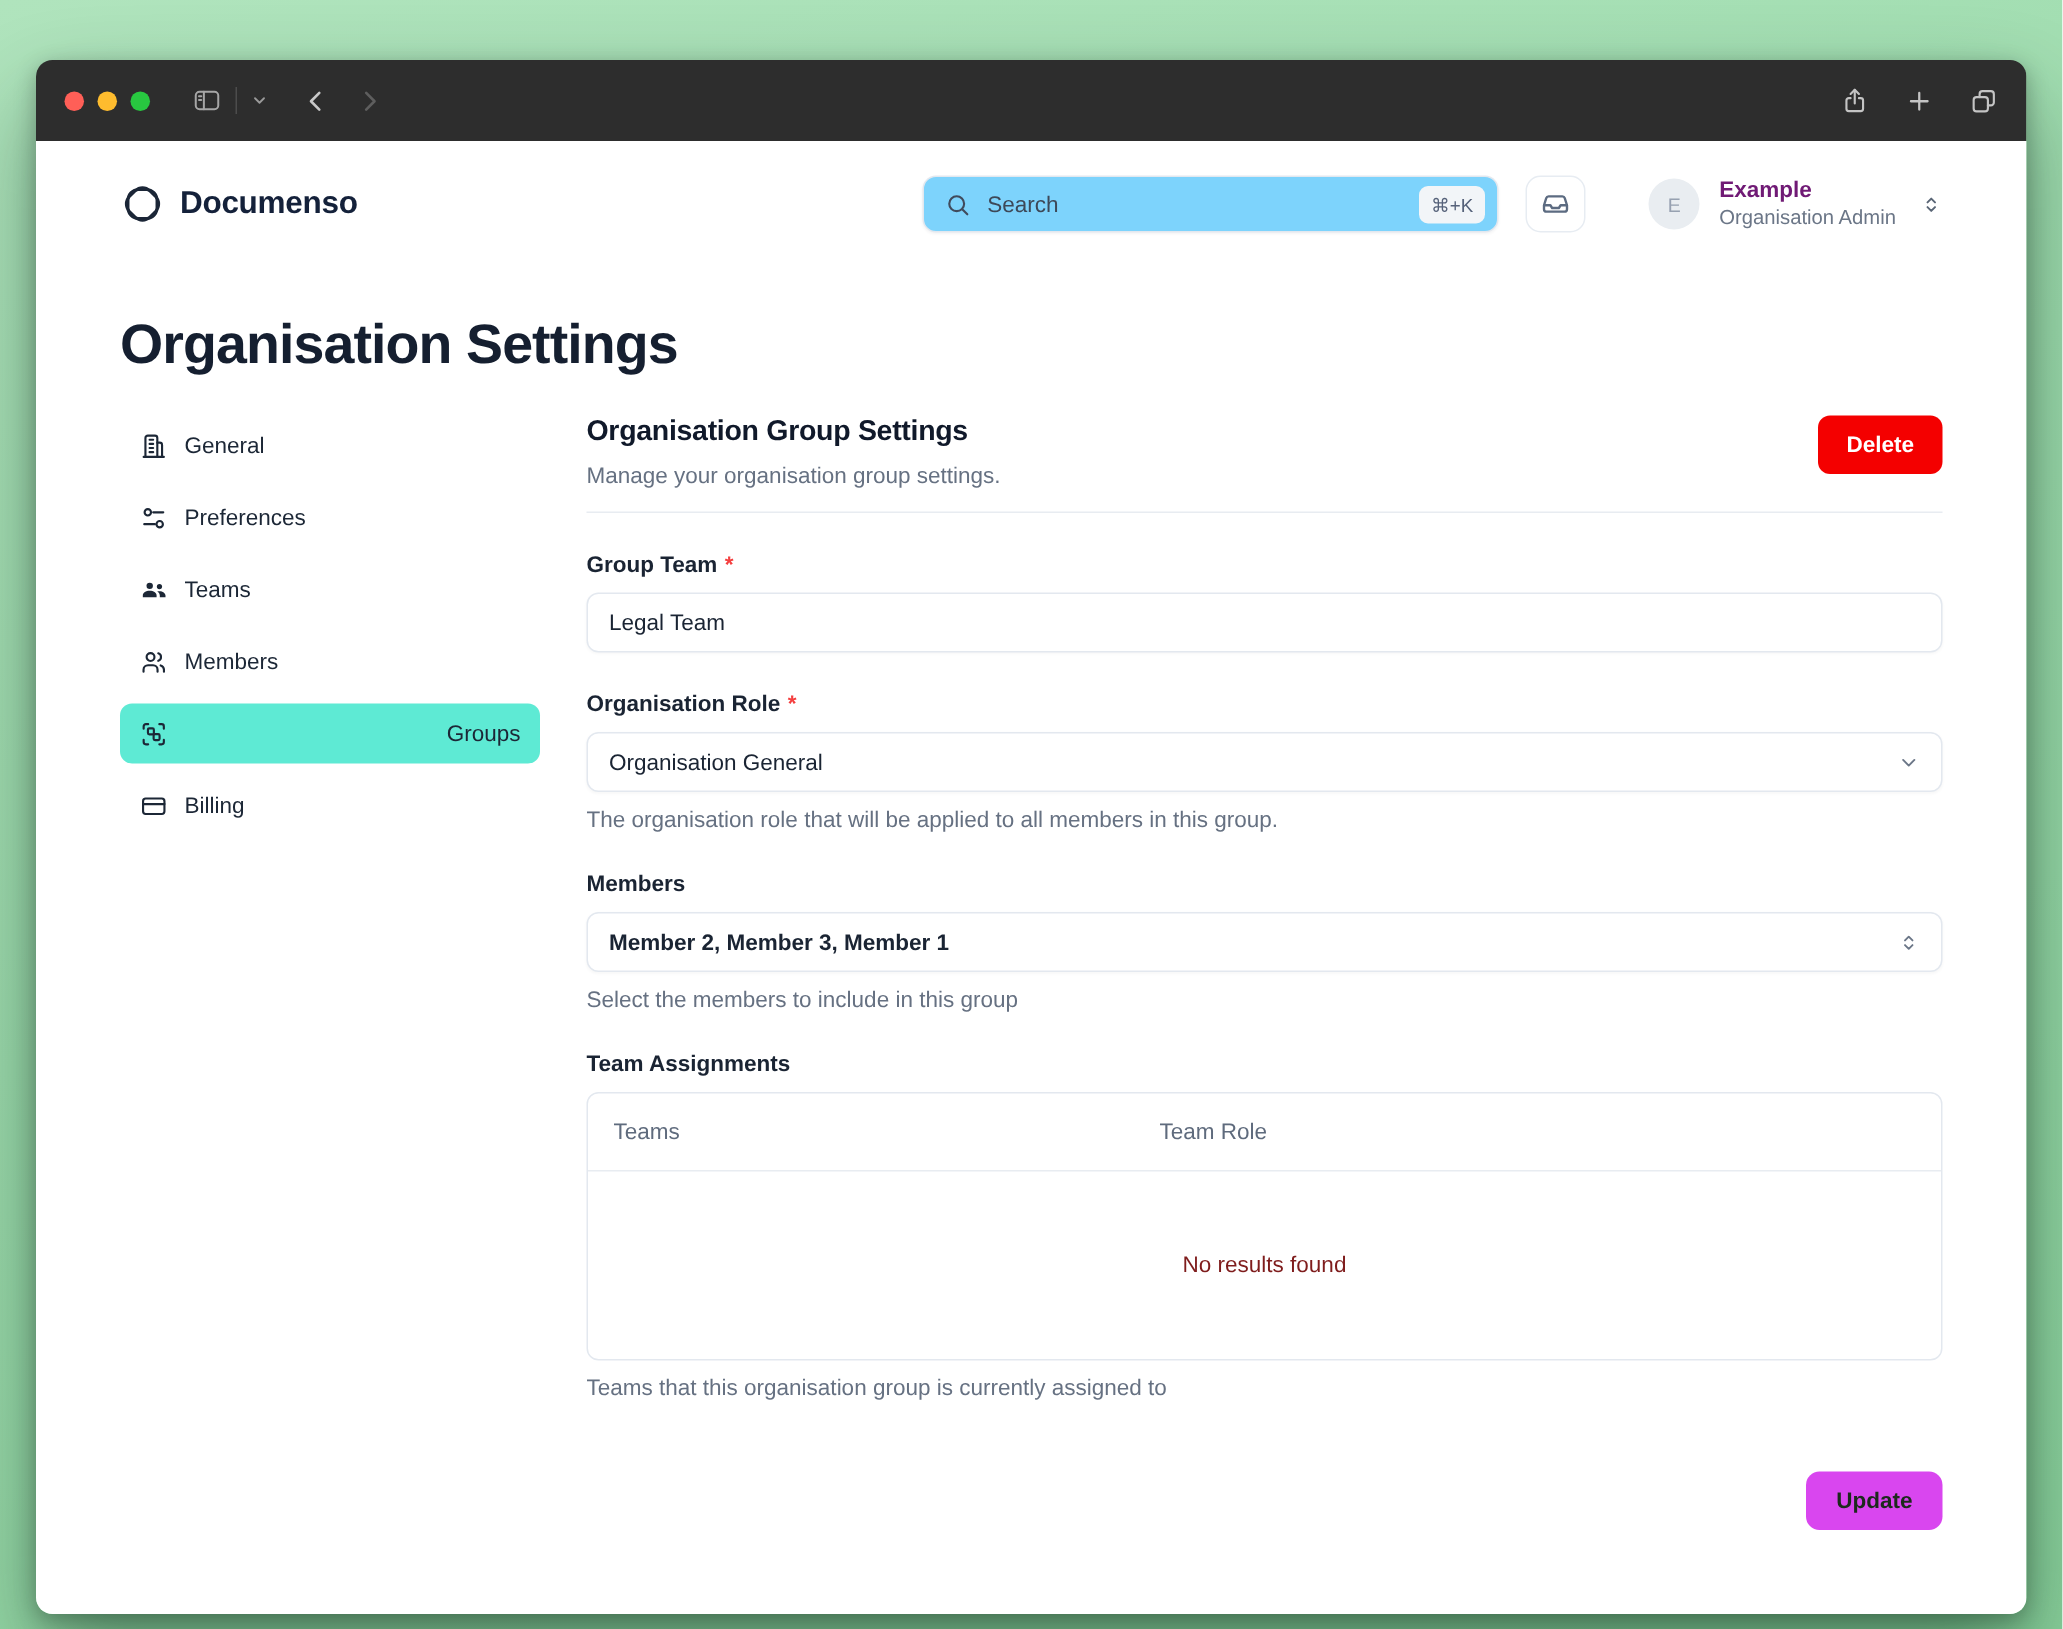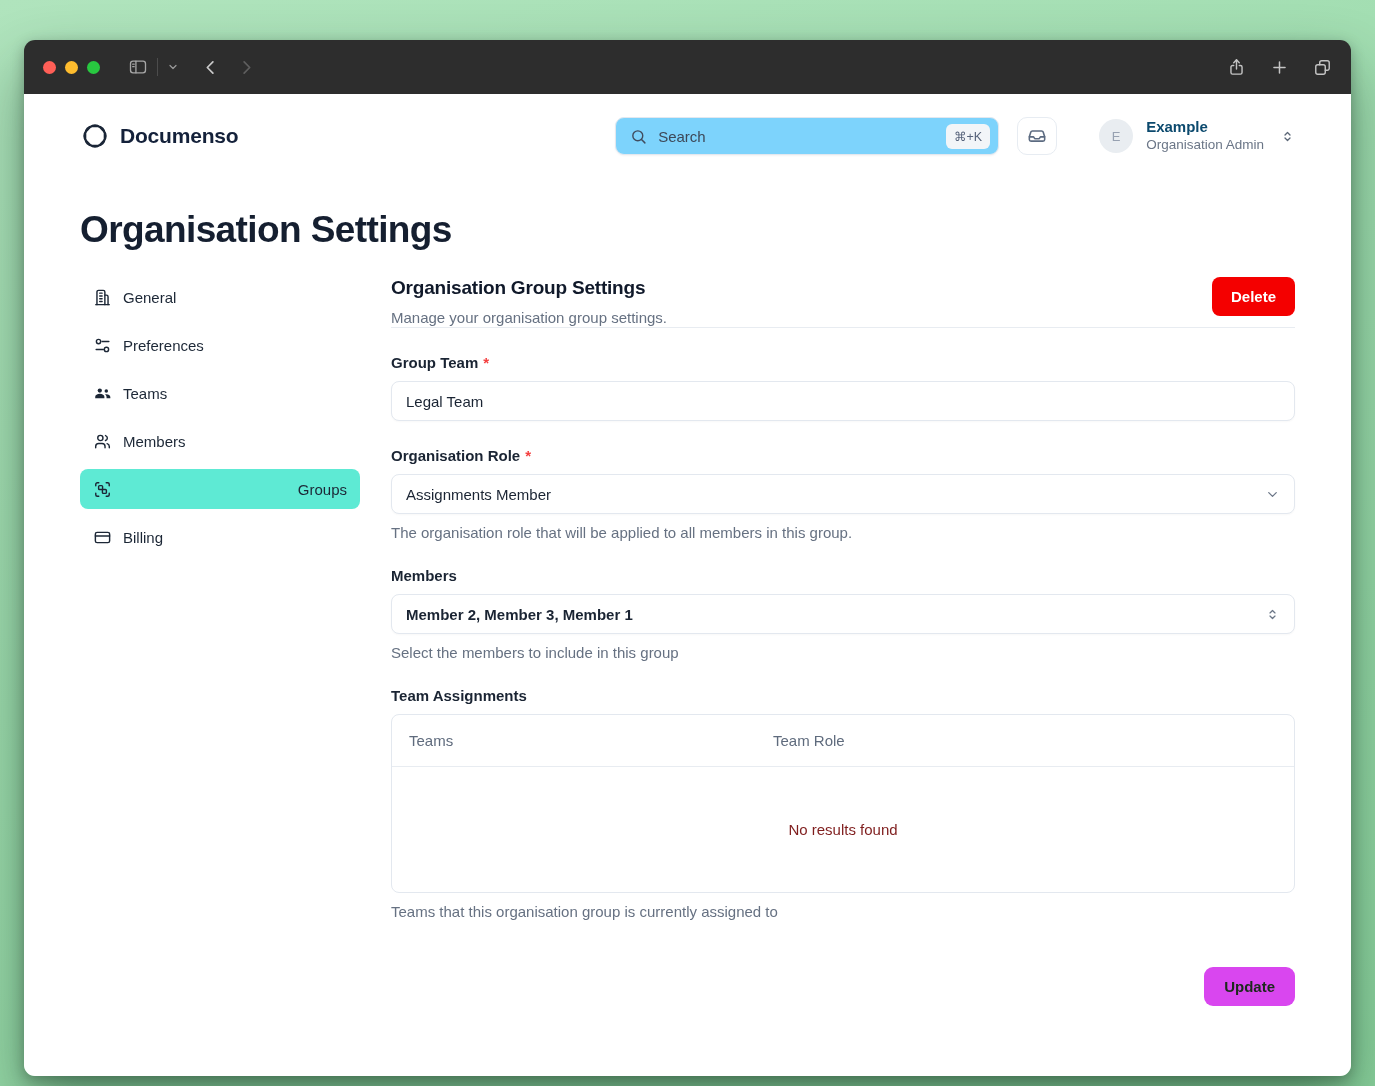--- a/index.html
+++ b/index.html
@@ -36,40 +36,40 @@
   .search-text { flex:1; font-size:15px; color:#3d4858; }
   .kbd { background:#f2f5f8; border-radius:6px; padding:5px 8px; font-size:12.5px; color:#56627a; font-weight:500; }
 
   .inbox-btn { margin-left:18px; width:40px; height:38px; border:1px solid #e7ecf2; border-radius:10px;
                background:#fff; display:flex; align-items:center; justify-content:center; cursor:pointer; }
 
   .account { margin-left:42px; display:flex; align-items:center; cursor:pointer; }
   .avatar { width:34px; height:34px; border-radius:50%; background:#e9edf1; color:#97a1b1; font-size:13px;
             display:flex; align-items:center; justify-content:center; flex:none; }
   .acct-text { margin-left:13px; }
-  .acct-name { font-size:15px; font-weight:600; color:#0c4a6e; line-height:1.25; }
+  .acct-name { font-size:15px; font-weight:600; color:#701a75; line-height:1.25; }
   .acct-role { font-size:13.5px; color:#6b7687; line-height:1.25; }
   .acct-chevrons { margin-left:16px; }
 
   .page-title { margin-top:46px; font-size:37px; font-weight:700; color:#151f30; letter-spacing:-.6px; }
 
   .layout { display:flex; align-items:flex-start; margin-top:26px; }
 
   
   .nav { width:280px; flex:none; display:flex; flex-direction:column; gap:8px; }
   .nav-item { height:40px; display:flex; align-items:center; gap:11px; padding:0 13px; border-radius:8px;
               font-size:15px; font-weight:500; color:#1c2736; cursor:pointer; }
   .nav-item.active { background:#5eead4;justify-content:space-between; }
   .nav-icon { width:19px; height:19px; flex:none; display:flex; }
   .nav-icon svg { width:19px; height:19px; }
 
   
   .main { flex:1; margin-left:31px; min-width:0; }
   .section-head { display:flex; justify-content:space-between; align-items:flex-start;
-                  padding-bottom:1px; border-bottom:1px solid #e8ecf1;gap:36px; }
+                  padding-bottom:15px; border-bottom:1px solid #e8ecf1;gap:36px; }
   .section-title { font-size:19px; font-weight:700; color:#10192a; letter-spacing:-.2px; }
   .section-sub { margin-top:10px; font-size:15px; color:#667182; }
   .btn-delete { background:#f40000; color:#fff; font-size:15px; font-weight:600; padding:11px 19px;
                 border-radius:8px; border:none; cursor:pointer; }
 
   .field { margin-top:26px; }
   .f-label { font-size:15px; font-weight:600; color:#1a2433; display:flex; gap:5px; }
   .req { color:#f43f3f; }
   .f-box { margin-top:10px; height:40px; border:1px solid #e3e8ef; border-radius:8px; background:#fff;
            display:flex; align-items:center; padding:0 14px; font-size:15px; color:#1a2433; width:100%;
@@ -289,21 +289,21 @@
             </label>
             <input class="f-box" type="text" value="Legal Team" style="">
           </div>
 
           <div class="field">
             <label class="f-label">
               <span>Organisation Role</span>
               <span class="req">*</span>
             </label>
             <div class="f-box picker">
-              <span>Assignments Member</span>
+              <span>Organisation General</span>
               <span class="tb-icon">
                 <svg width="15" height="15" viewBox="0 0 24 24" fill="none" stroke="#6b7687" stroke-width="2" stroke-linecap="round" stroke-linejoin="round">
                   <polyline points="6 9 12 15 18 9"></polyline>
                 </svg>
               </span>
             </div>
             <div class="f-helper">The organisation role that will be applied to all members in this group.</div>
           </div>
 
           <div class="field">

